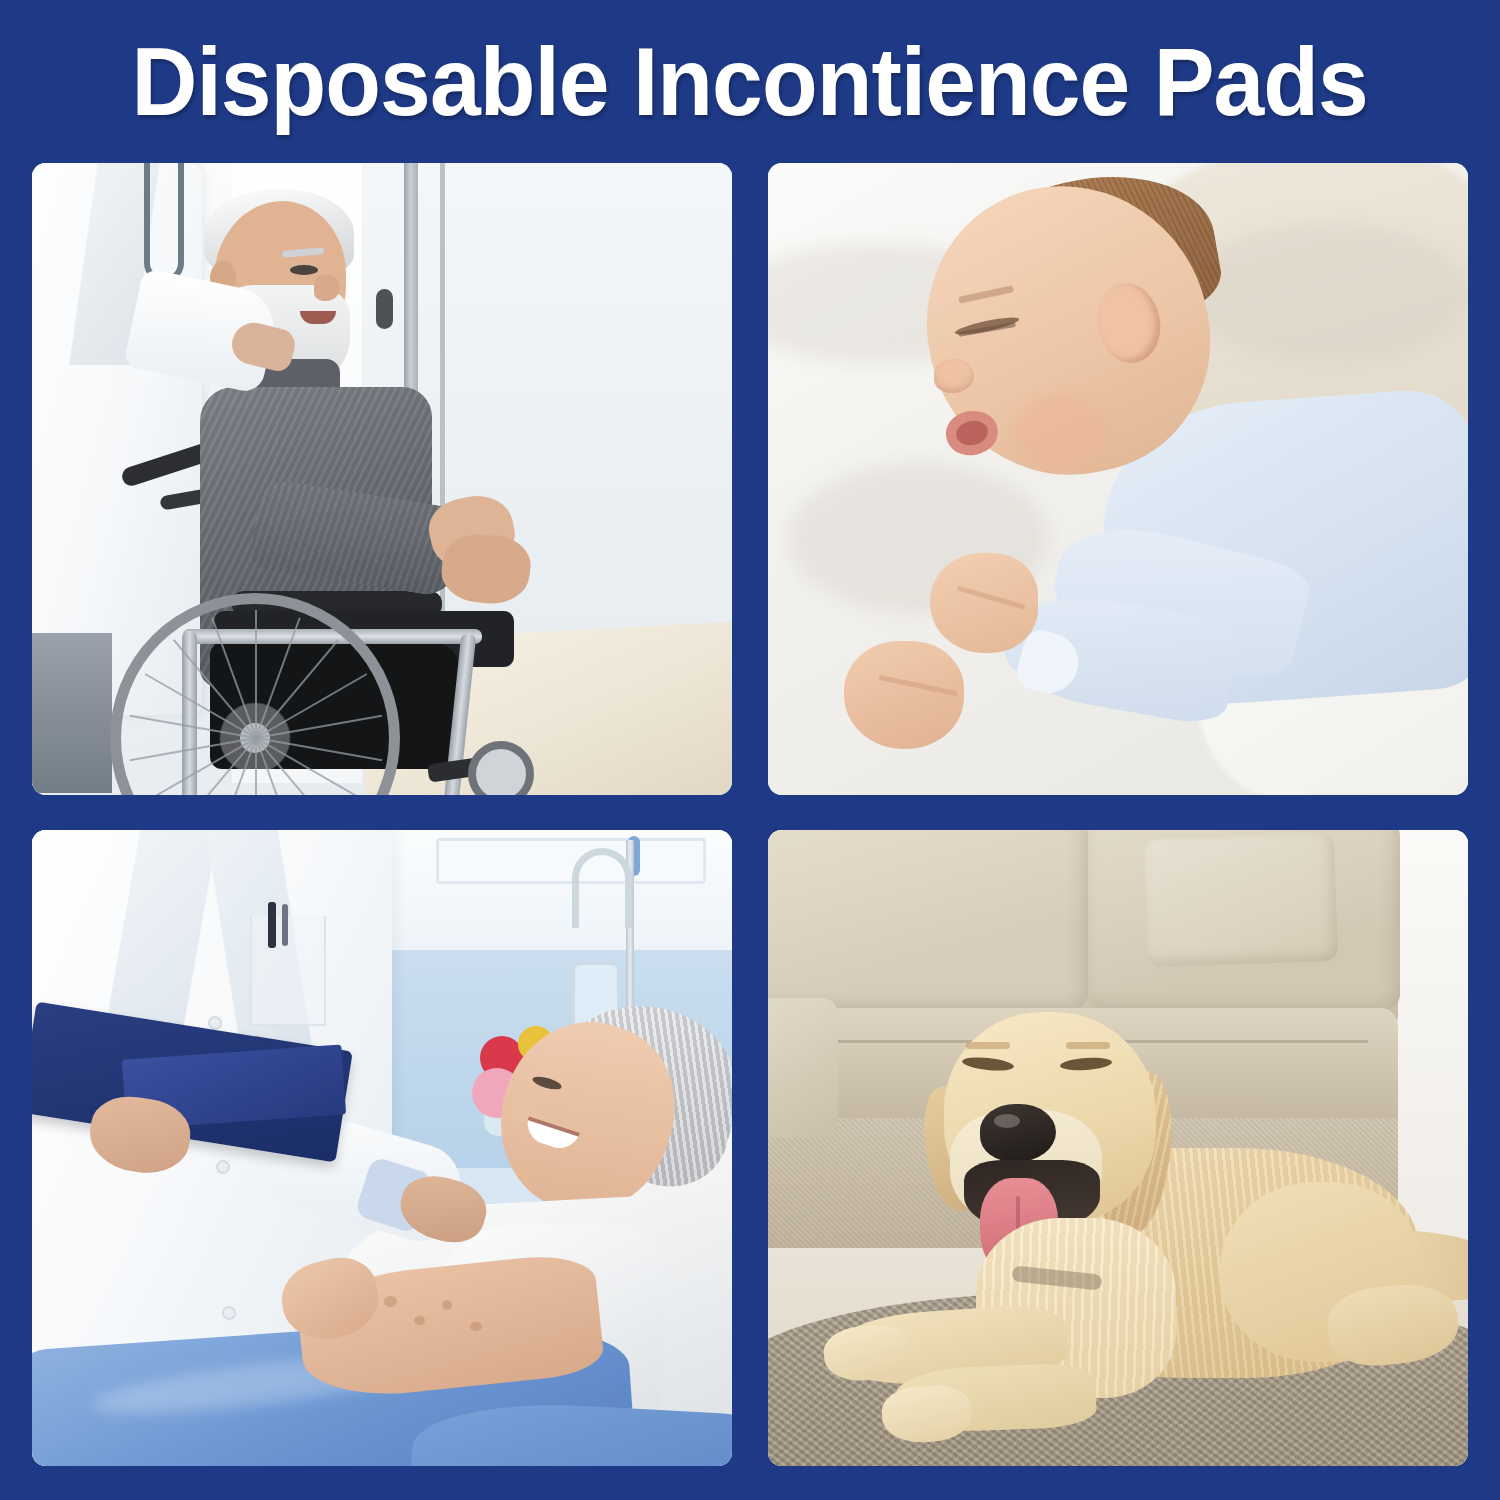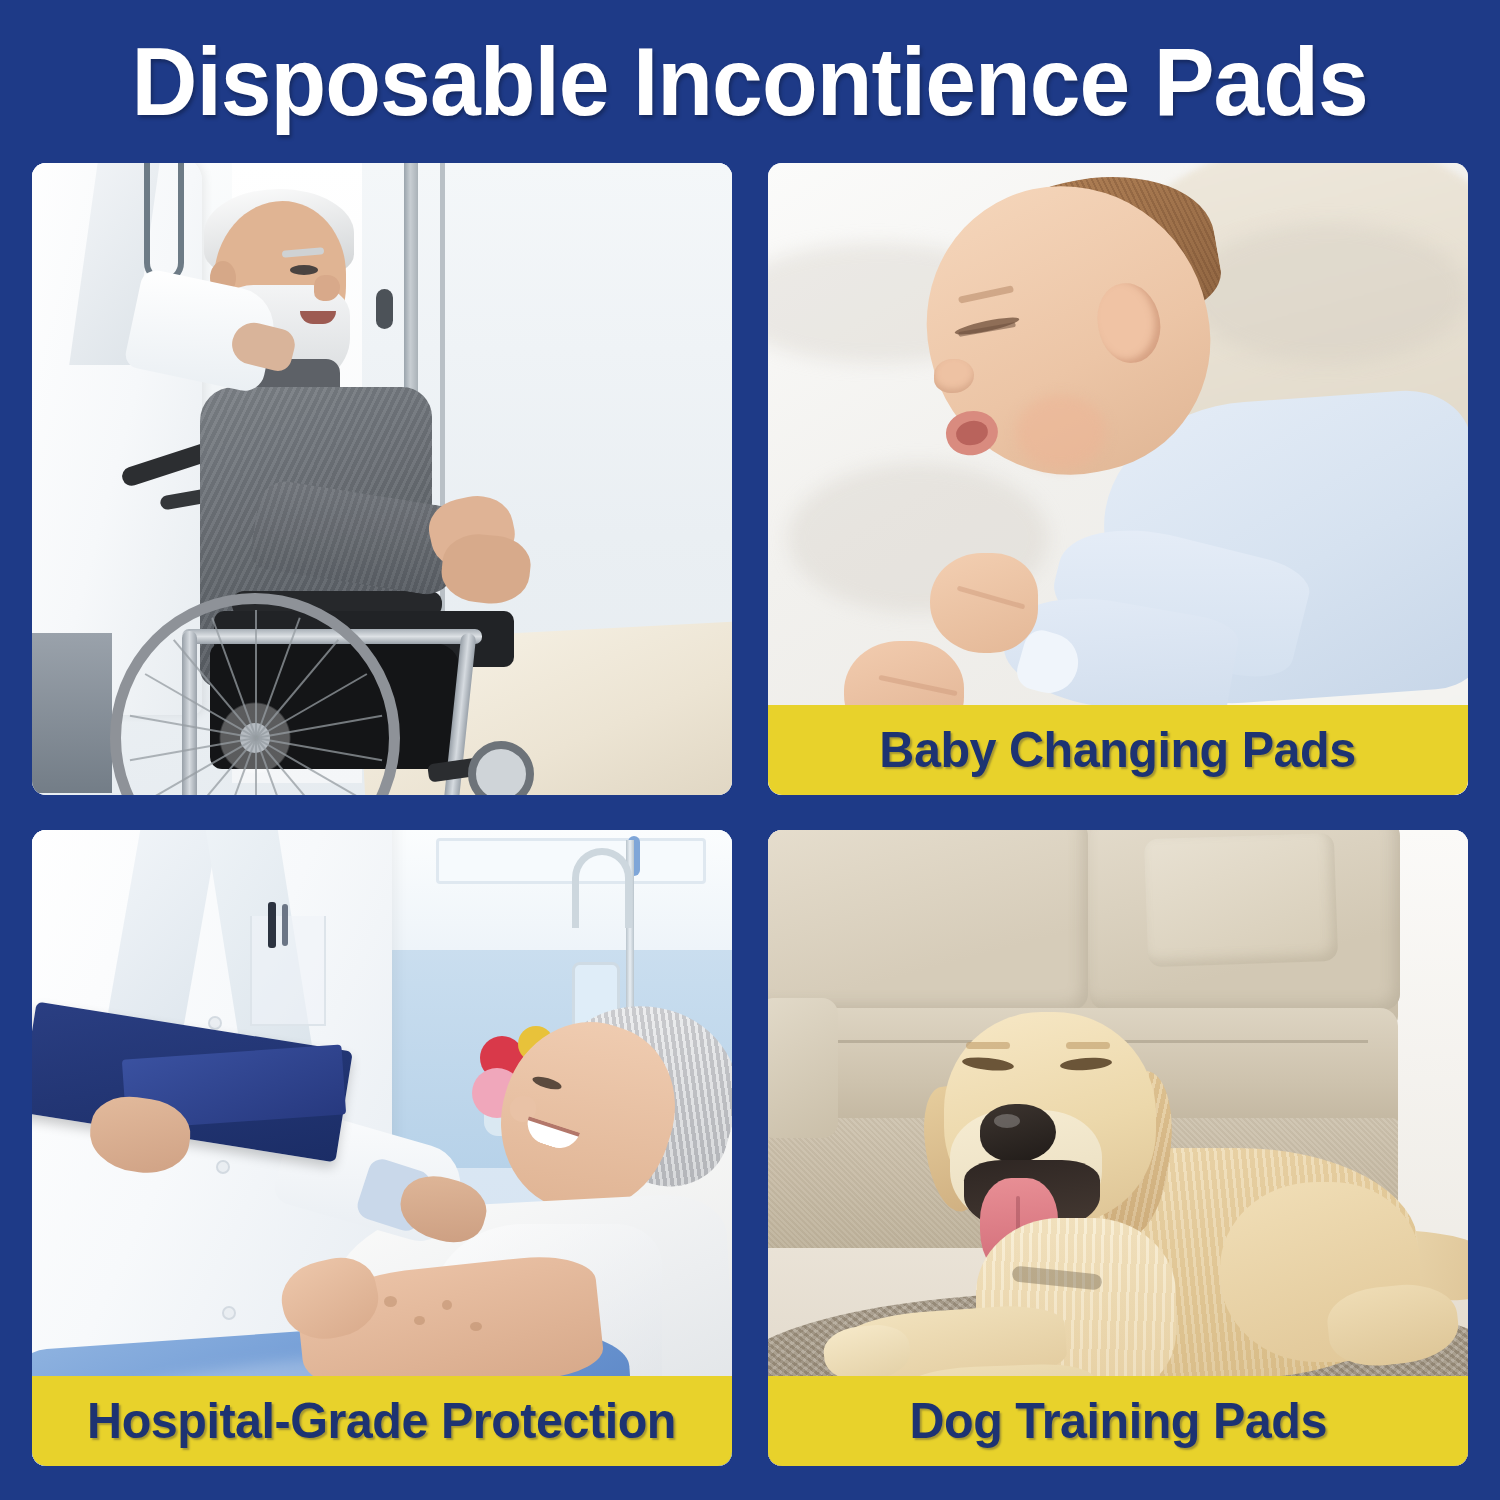--- a/index.html
+++ b/index.html
@@ -793,23 +793,20 @@
       <div class="bmouth-in"></div>
 
       <div class="barm"></div>
       <div class="barm2"></div>
       <div class="bcuff"></div>
       <div class="bfist"></div>
       <div class="bwrist" style="left:188px;top:432px;width:70px;transform:rotate(16deg);"></div>
       <div class="bfist2"></div>
       <div class="bwrist" style="left:110px;top:520px;width:80px;transform:rotate(12deg);"></div>
     </div>
-    <div class="caption">
-      <span class="caption-text">Baby Changing Pads</span>
-    </div>
   </div>
 
   <div class="card">
     <div class="photo p3">
       <div class="wall-mid"></div>
       <div class="wall-top"></div>
       <div class="windowframe"></div>
       <div class="ivtube"></div>
       <div class="ivpole"></div>
       <div class="ivhook"></div>
@@ -853,23 +850,20 @@
       <div class="parm"></div>
       <div class="phand"></div>
       <div class="spot" style="left:352px;top:466px;width:13px;height:11px;"></div>
       <div class="spot" style="left:382px;top:486px;width:11px;height:9px;"></div>
       <div class="spot" style="left:410px;top:470px;width:10px;height:10px;"></div>
       <div class="spot" style="left:438px;top:492px;width:12px;height:9px;"></div>
 
       <div class="clipboard"></div>
       <div class="clip-open"></div>
       <div class="dhand"></div>
-    </div>
-    <div class="caption">
-      <span class="caption-text">Hospital-Grade Protection</span>
     </div>
   </div>
 
   <div class="card">
     <div class="photo p4">
       <div class="wallr"></div>
       <div class="floor"></div>
       <div class="sofa-back"></div>
       <div class="cushion1"></div>
       <div class="cushion2"></div>
@@ -898,18 +892,15 @@
       <div class="dmouth"></div>
       <div class="dtongue"></div>
       <div class="dtongue-line"></div>
       <div class="dchest"></div>
       <div class="dcollar"></div>
       <div class="dleg-f1"></div>
       <div class="dleg-f2"></div>
       <div class="dpaw" style="left:56px;top:496px;width:86px;height:54px;transform:rotate(-6deg);"></div>
       <div class="dpaw" style="left:114px;top:556px;width:90px;height:56px;transform:rotate(-3deg);"></div>
     </div>
-    <div class="caption">
-      <span class="caption-text">Dog Training Pads</span>
-    </div>
   </div>
 
 </div>
 
 </body></html>

